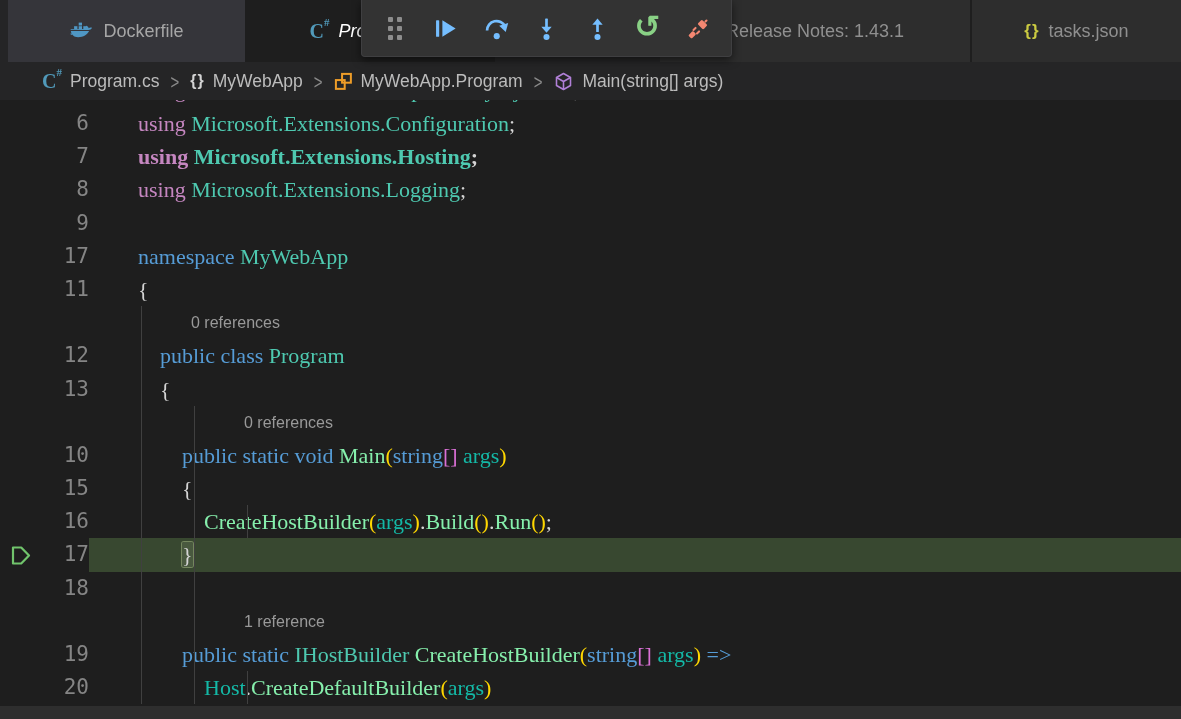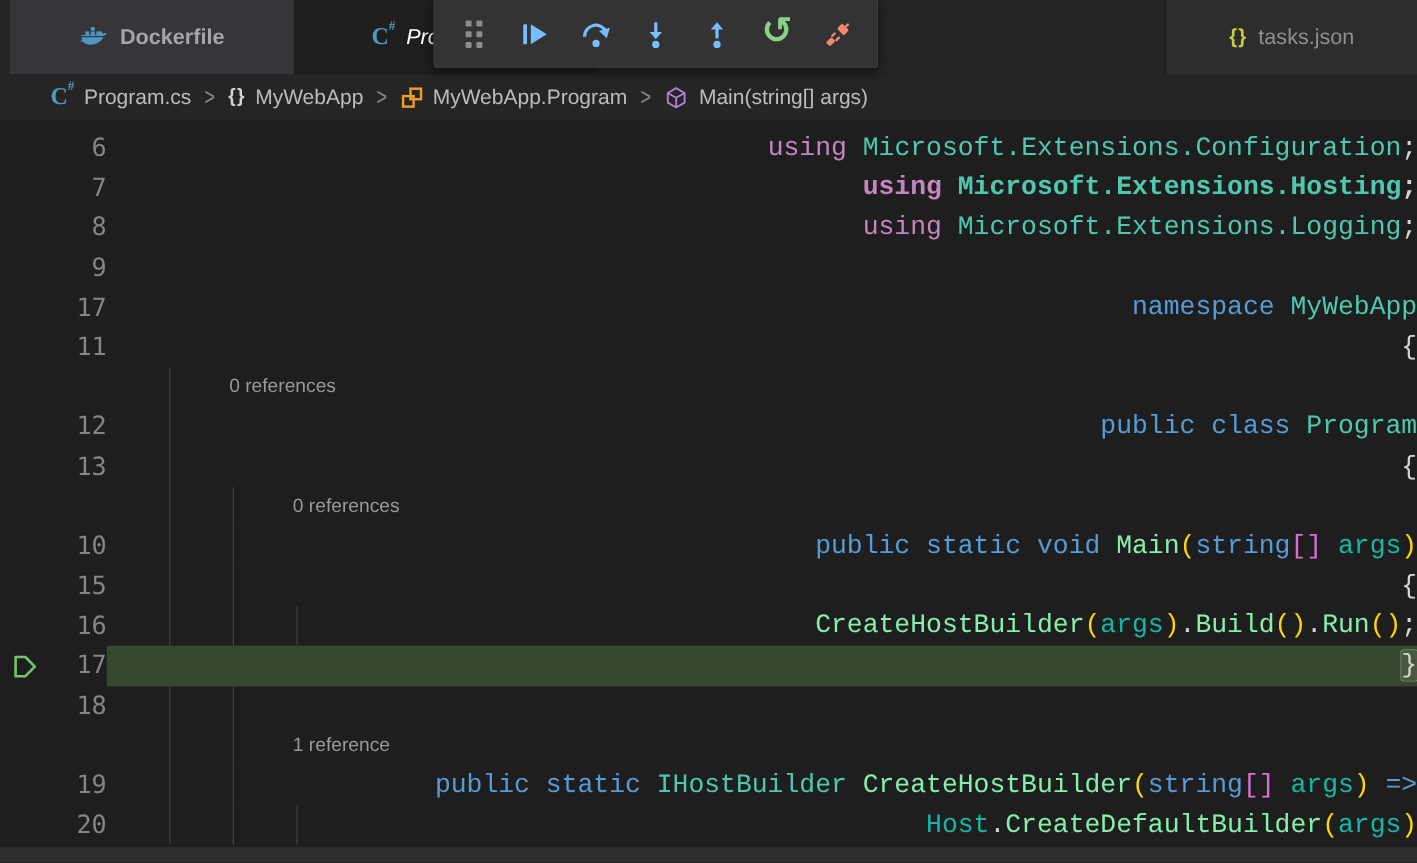--- a/index.html
+++ b/index.html
@@ -35,53 +35,56 @@
   
   #editor{position:relative;background:#1e1e1e;height:619px;overflow:hidden;}
   .row{display:flex;height:33.2px;align-items:stretch;}
   .row.clip{height:7px;overflow:hidden;}
   .glyph{width:32px;flex:0 0 32px;display:flex;align-items:center;padding-left:11px;box-sizing:content-box;}
   .glyph svg{overflow:visible;}
   .lnum{width:46px;flex:0 0 46px;text-align:right;color:#858585;font-family:"DejaVu Sans Mono",monospace;
         font-size:21px;line-height:33.2px;cursor:pointer;}
   .codecell{position:relative;flex:1;padding-left:49px;}
   .row.hl .codecell{background:#384830;}
-  .codecell pre{margin:0;font-family:Liberation Mono, monospace;font-size:22px;line-height:33.2px;white-space:pre;text-align:right;}
+  .codecell pre{margin:0;font-family:Liberation Serif, serif;font-size:22px;line-height:33.2px;white-space:pre;}
   .row.clip .codecell pre{margin-top:-27px;}
   .g{position:absolute;top:0;bottom:0;width:1px;background:#404040;}
   .lens{font-size:16px;color:#999999;line-height:33.2px;font-family:"Liberation Sans",sans-serif;cursor:pointer;}
   .c-kw{color:#569cd6}.c-us{color:#c586c0}.c-ty{color:#4ec9b0}.c-fn{color:#86efac}
   .c-vr{color:#14b8a6}.c-pl{color:#d4d4d4}.c-pa{color:#ffd700}.c-br{color:#da70d6}
   .tok-match{background:#49593f;box-shadow:0 0 0 1px #75875f;border-radius:2px;}
   #hscrollbar{position:absolute;left:0;right:0;bottom:0;height:13px;background:#2e2e2e;z-index:20;cursor:pointer;}
 </style>
 </head>
 <body>
 
 <div id="tabbar">
   <div class="edge"></div>
-<div class="tab dockertab" style="width: 237px; font-weight: bold;">
+<div class="tab dockertab" style="width: 237px;">
       <svg width="25" height="22" viewBox="0 0 24 22">
         <g fill="#4f97c4">
           <rect x="9.2" y="2.6" width="3.3" height="2.9"></rect>
           <rect x="4.6" y="6.2" width="3.3" height="2.9"></rect>
           <rect x="9.2" y="6.2" width="3.3" height="2.9"></rect>
           <rect x="13.8" y="6.2" width="3.3" height="2.9"></rect>
           <path d="M1.2 10 h17.6 c1.8 0 3.1-.8 3.7-2.2 c-1.4-.5-2.6-.2-3.3.5 c-.3-1.3-1.2-2.2-2.4-2.5 c-.7.9-.7 2.2-.1 3.2 l-15.5.2 z"></path>
           <path d="M1.4 11 c.3 3.4 2.8 6.2 7.2 6.2 c5.4 0 9.2-2.6 11-6.2 z"></path>
           <path d="M0.6 13.6 c.9.2 1.8 0 2.4-.5 l-.8 2 c-.7-.2-1.3-.8-1.6-1.5 z" fill="#4f97c4"></path>
         </g>
       </svg>
       <span class="tablabel">Dockerfile</span>
     </div>
     <div class="tab active" style="width: 250px;">
       <span class="csico">C<sup>#</sup></span>
       <span class="tablabel">Program.cs</span>
     </div>
     <div class="tabspacer"></div>
+    <div class="tab" style="width: 310px;">
+      <span class="tablabel">Release Notes: 1.43.1</span>
+    </div>
     <div class="tab jsontab" style="width: 211px;">
       <span class="jsonico">{}</span>
       <span class="tablabel">tasks.json</span>
     </div>
   </div>
 
 <div id="debug-toolbar">
     <div class="dbtn">
       <span class="grip">
         <i></i>

